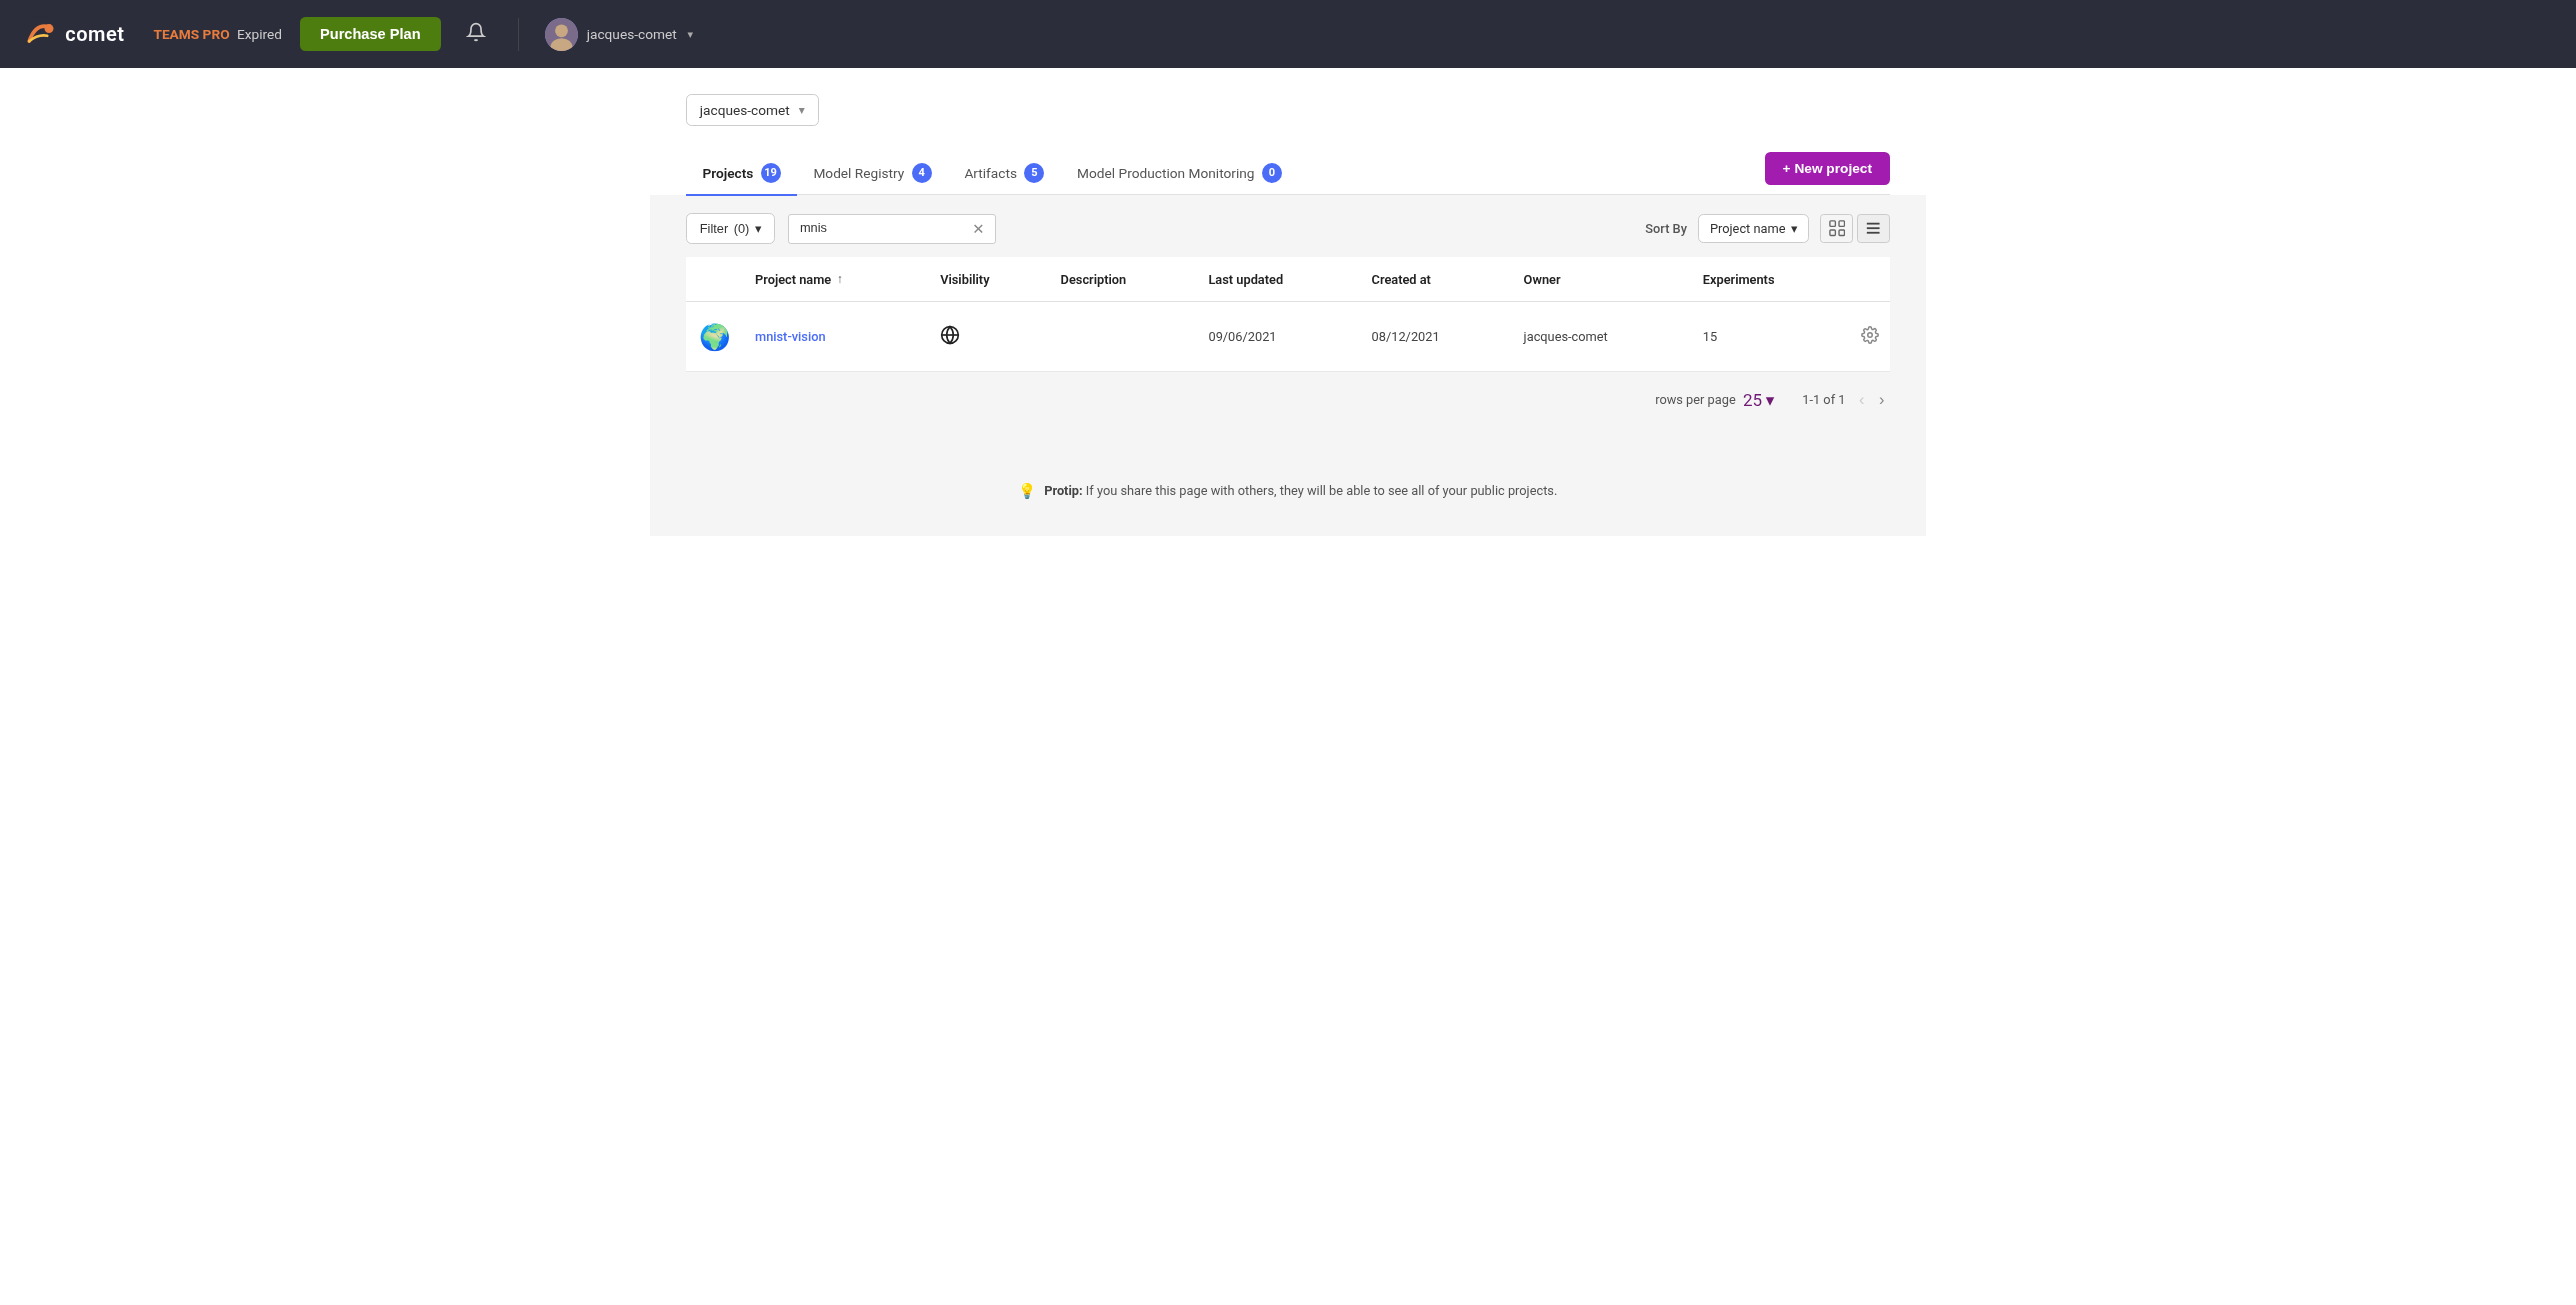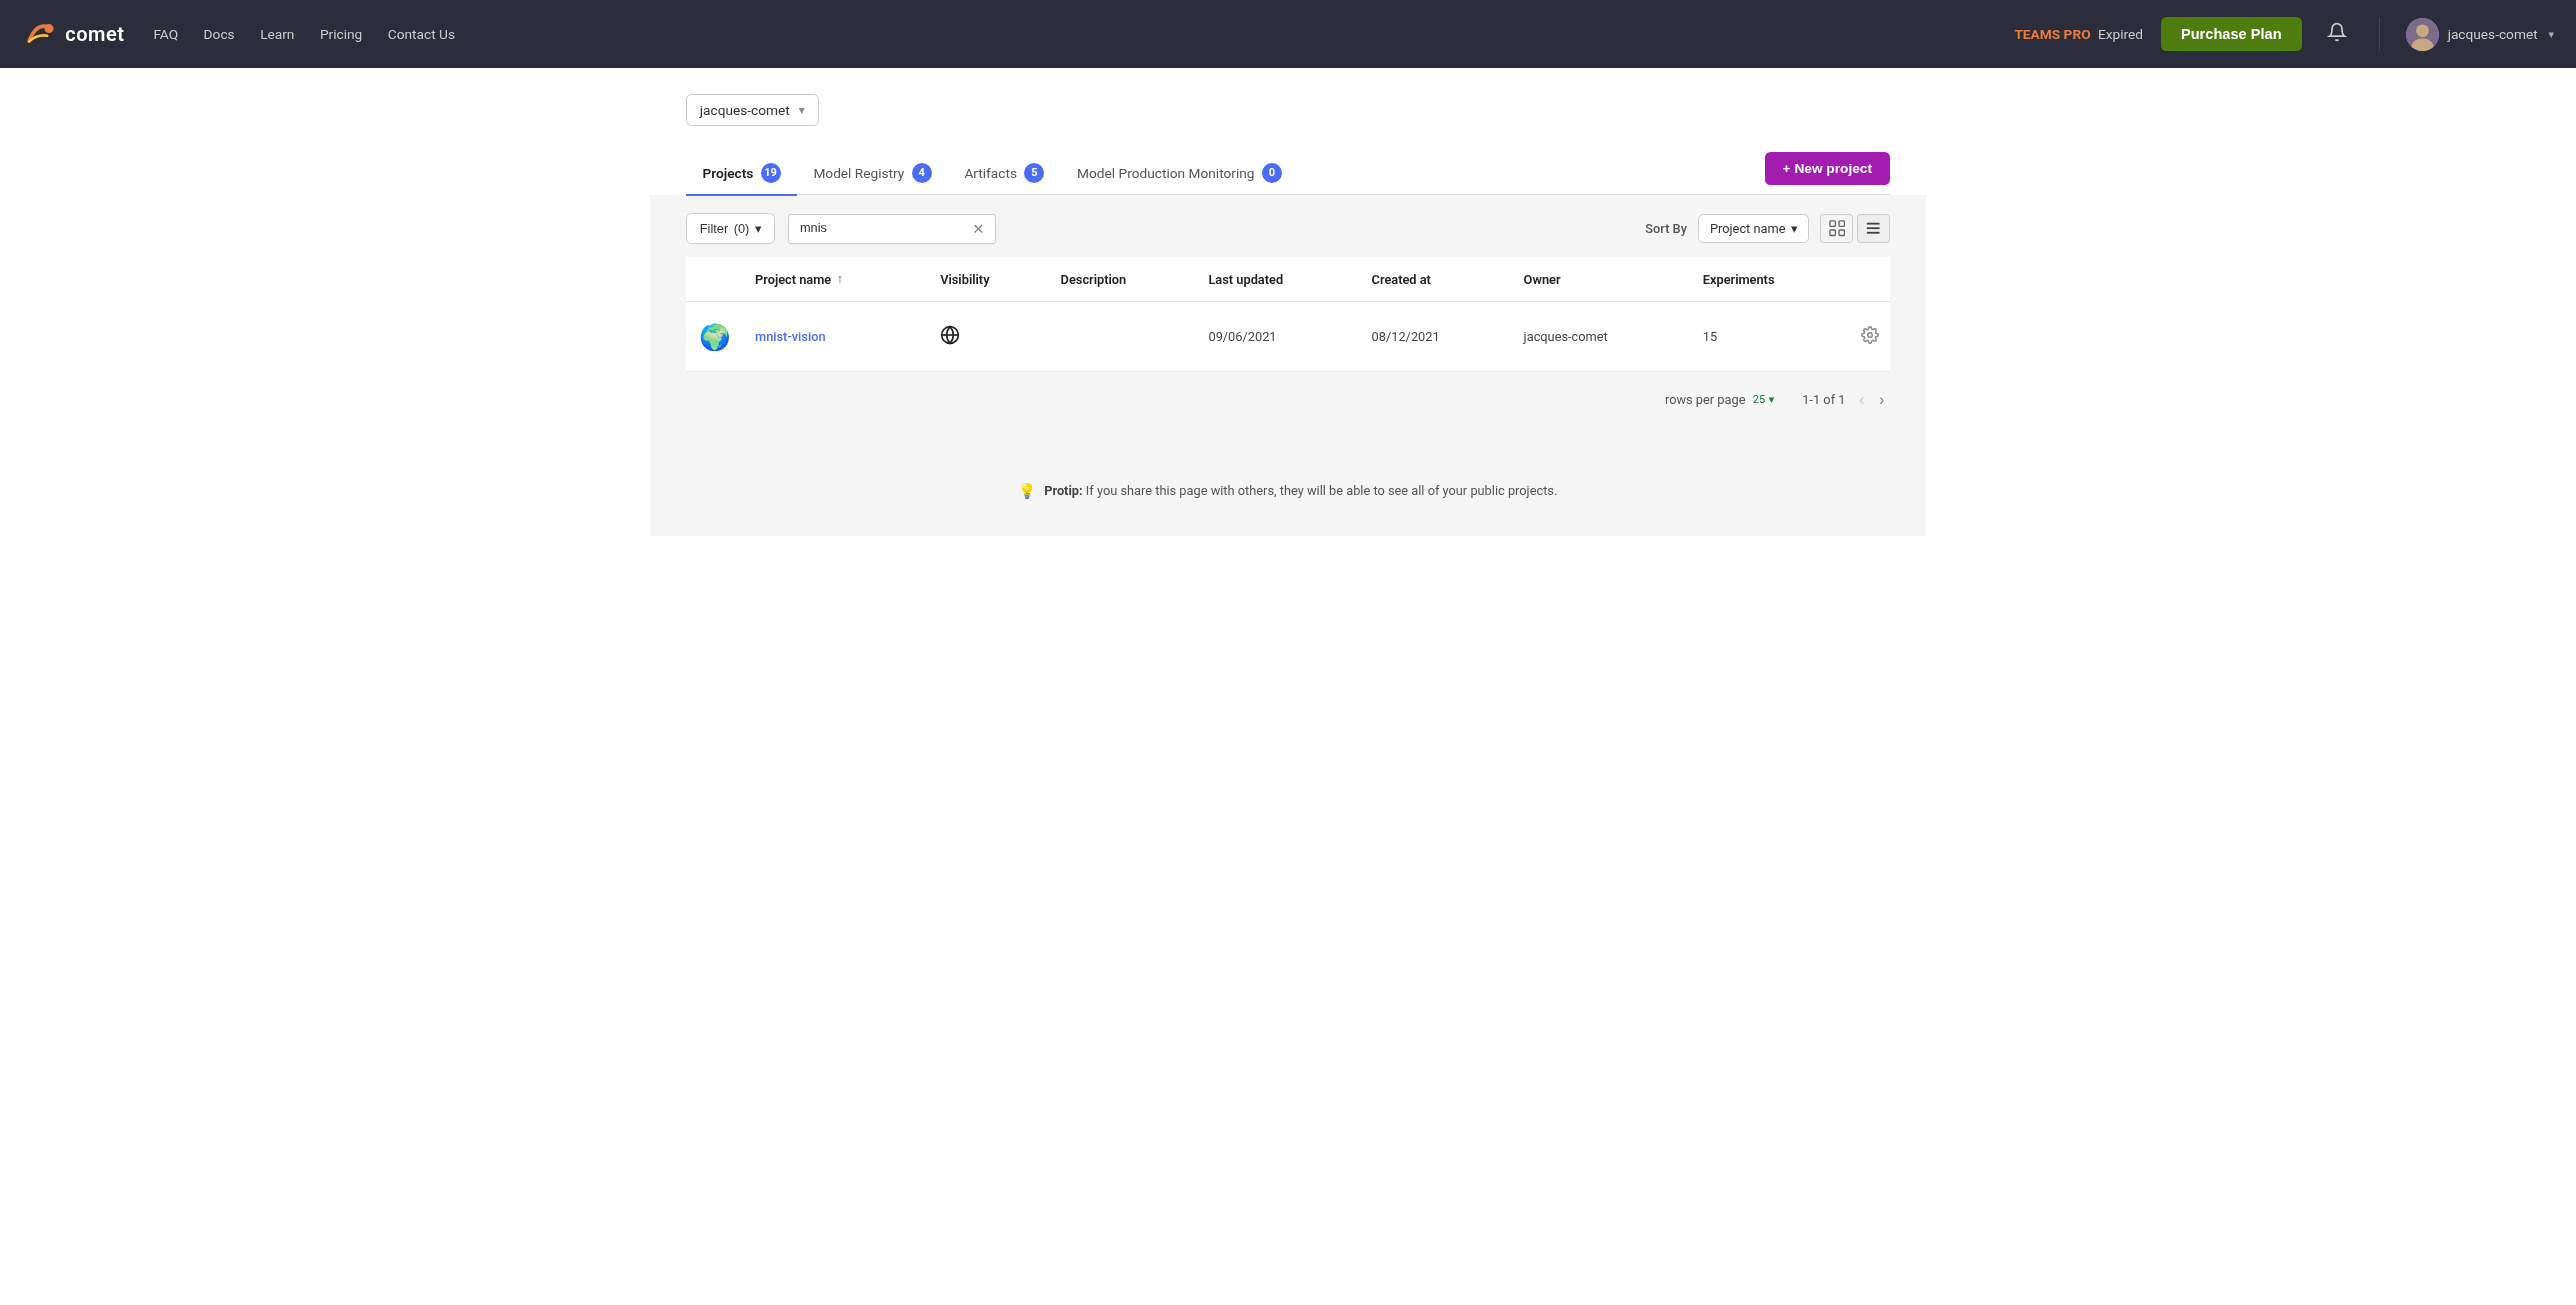--- a/index.html
+++ b/index.html
@@ -355,22 +355,22 @@
       display: flex;
       align-items: center;
       gap: 7.3px;
       font-size: 12.8px;
       color: #555;
     }
     .rows-dropdown {
       display: flex;
       align-items: flex-end;
       gap: 3.6px;
-      font-size: 11px;
-      color: #15803d;
+      font-size: 17px;
+      color: #701a75;
       cursor: pointer;
     }
     .page-info {
       font-size: 12.8px;
       color: #555;
       margin-left: 20px;
     }
     .page-nav {
       display: flex;
       align-items: center;
@@ -413,27 +413,20 @@
 <nav class="navbar">
   <div class="navbar-logo">
 
     <svg class="logo-icon" viewBox="0 0 40 40" xmlns="http://www.w3.org/2000/svg">
       <circle cx="20" cy="20" r="20" fill="#2b2d3a"></circle>
       <path d="M8 28 Q15 8 30 12" stroke="#e87b3e" stroke-width="4" fill="none" stroke-linecap="round"></path>
       <path d="M8 28 Q18 20 28 22" stroke="#f7c04a" stroke-width="3" fill="none" stroke-linecap="round"></path>
       <circle cx="30" cy="14" r="5" fill="#e87b3e"></circle>
     </svg>
     <span class="logo-text">comet</span>
-  </div>
-  <div class="navbar-links">
-    <a>FAQ</a>
-    <a>Docs</a>
-    <a>Learn</a>
-    <a>Pricing</a>
-    <a>Contact Us</a>
   </div>
   <div class="navbar-right">
     <div class="teams-pro-expired">
       <span class="teams-pro-label">TEAMS PRO</span>
       <span class="expired-label">Expired</span>
     </div>
     <button class="purchase-btn">Purchase Plan</button>
     <button class="notif-btn">
       <svg width="20" height="20" viewBox="0 0 24 24" fill="none" stroke="#ccc" stroke-width="2">
         <path d="M18 8A6 6 0 0 0 6 8c0 7-3 9-3 9h18s-3-2-3-9"></path>

